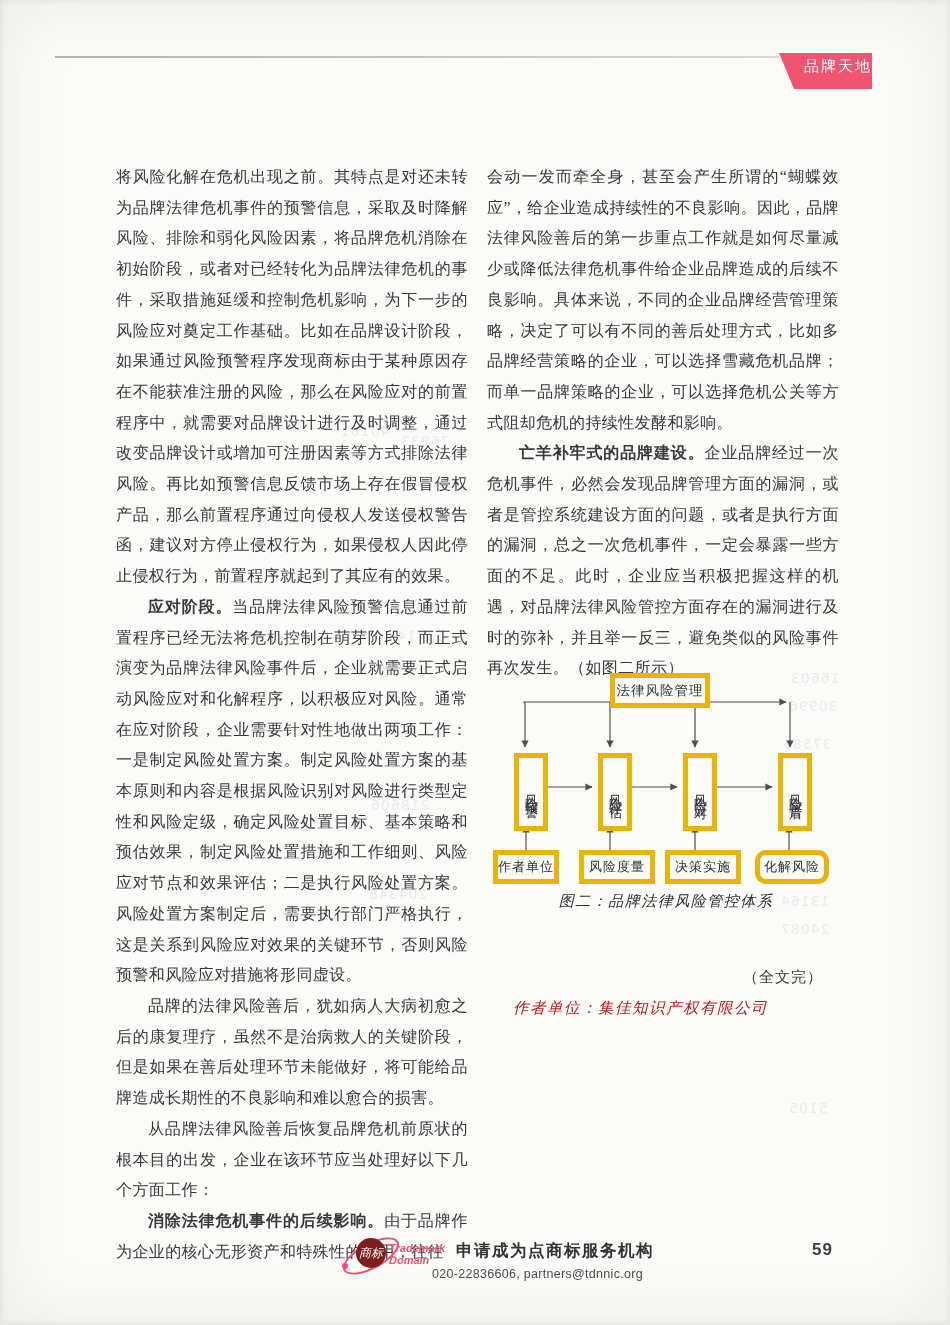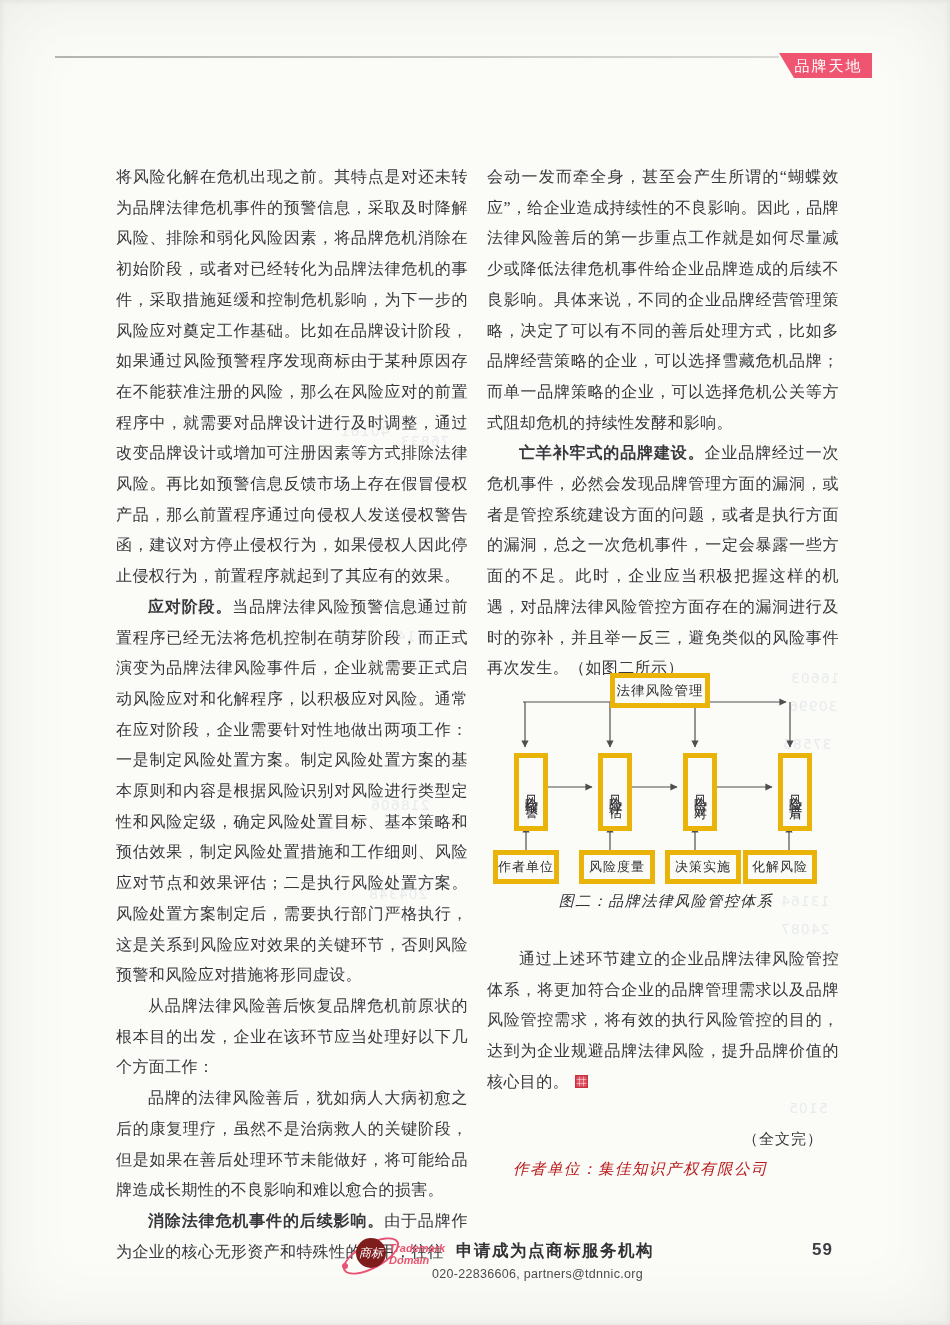--- a/index.html
+++ b/index.html
@@ -5,55 +5,55 @@
   html,body{margin:0;padding:0;background:#d9d9d5;}
   .page{
     position:relative;width:950px;height:1325px;margin:0 auto;
     background:#fbfbf8;overflow:hidden;color:#38383d;
     font-family:"Liberation Serif","DejaVu Serif",serif;
     box-shadow:inset 0 0 70px rgba(90,90,85,.10), inset 0 0 6px rgba(90,90,85,.12);
   }
   
   .top-rule{position:absolute;left:55px;top:56px;width:724px;height:2px;
     background:linear-gradient(to right,#b3b3b1,#d8d8d5);}
-  .badge{position:absolute;left:779px;top:53px;width:93px;height:25px;
+  .badge{position:absolute;left:779px;top:53px;width:93px;height:36px;
     background:#ef5571;clip-path:polygon(0 0,100% 0,100% 100%,15px 100%);
     color:#fff;font-family:"Liberation Sans",sans-serif;font-size:15px;
-    line-height:25px;text-align:center;letter-spacing:2px;padding-left:6px;box-sizing:border-box;}
+    line-height:25px;text-align:right;letter-spacing:2px;padding-left:6px;box-sizing:border-box;}
   
   .col{position:absolute;top:162px;width:352px;font-size:16px;line-height:30.7px;
     text-align:justify;letter-spacing:.4px;}
   .col-left{left:116px;}
   .col-right{left:487px;}
   .para{margin:0;}
   .indent{text-indent:2em;}
   .lead{font-weight:bold;}
   
   .diagram{position:absolute;left:487px;top:666px;width:358px;height:262px;font-size:13px;}
   .diagram svg{position:absolute;left:0;top:0;}
   .d-box{position:absolute;border:5px solid #eab308;background:#fbfbf8;
     display:flex;align-items:center;justify-content:center;color:#2f2f33;}
   .d-top{left:123px;top:7px;width:90px;height:25px;font-size:13.5px;letter-spacing:1px;}
   .d-v{width:24px;height:68px;top:87px;writing-mode:vertical-rl;text-orientation:upright;
     letter-spacing:4px;font-size:13px;}
   .d-v1{left:27px;} .d-v2{left:111px;} .d-v3{left:196px;} .d-v4{left:291px;}
   .d-b{top:184px;height:24px;font-size:13px;letter-spacing:1px;}
   .d-b1{left:6px;width:56px;} .d-b2{left:92px;width:66px;}
-  .d-b3{left:178px;width:66px;} .d-b4{left:256px;width:64px;}
+  .d-b3{left:178px;width:66px;} .d-b4{left:268px;width:64px;border-radius:11px;}
   .d-caption{position:absolute;left:0;top:226px;width:100%;text-align:center;
     font-size:15px;font-style:italic;letter-spacing:1.5px;color:#2e2e33;}
   
   .closing{position:absolute;left:487px;top:944px;width:352px;font-size:16px;
     line-height:30.7px;text-align:justify;letter-spacing:.4px;}
   .seal{display:inline-block;width:13px;height:13px;margin-left:6px;vertical-align:-1px;
     background:#e05463;box-shadow:inset 0 0 0 1.5px #c7323f;
     background-image:linear-gradient(rgba(255,255,255,.45) 1px,transparent 1px),
       linear-gradient(90deg,rgba(255,255,255,.45) 1px,transparent 1px);
     background-size:4px 4px;}
-  .end-mark{text-align:right;padding-right:16px;font-size:15px;margin-top:26px;letter-spacing:1px;}
+  .end-mark{text-align:right;padding-right:16px;font-size:15px;margin-top:18px;letter-spacing:1px;}
   .author-line{padding-left:26px;font-size:15.5px;font-style:italic;
     letter-spacing:1.5px;color:#b91c1c;}
   
   .footer-logo{position:absolute;left:343px;top:1236px;width:90px;height:52px;}
   .logo-orbit{position:absolute;left:-3px;top:7px;width:58px;height:22px;
     border:2px solid #ea5173;border-radius:50%;transform:rotate(-28deg);}
   .logo-circle{position:absolute;left:13px;top:2px;width:30px;height:30px;border-radius:50%;
     background:#7f1d1d;color:#fff;font-size:12px;font-style:italic;line-height:30px;
     text-align:center;letter-spacing:0;}
   .logo-dot{position:absolute;left:-1px;top:27px;width:6px;height:6px;border-radius:50%;background:#ea5173;}
@@ -88,22 +88,22 @@
   <div class="ghost" style="left:780px;top:893px;">13164</div>
   <div class="ghost" style="left:780px;top:921px;">24087</div>
   <div class="ghost" style="left:788px;top:1100px;">5105</div>
 
   <div class="top-rule"></div>
   <div class="badge">品牌天地</div>
 
   <div class="col col-left">
     <p class="para"><span>将风险化解在危机出现之前。其特点是对还未转为品牌法律危机事件的预警信息，采取及时降解风险、排除和弱化风险因素，将品牌危机消除在初始阶段，或者对已经转化为品牌法律危机的事件，采取措施延缓和控制危机影响，为下一步的风险应对奠定工作基础。比如在品牌设计阶段，如果通过风险预警程序发现商标由于某种原因存在不能获准注册的风险，那么在风险应对的前置程序中，就需要对品牌设计进行及时调整，通过改变品牌设计或增加可注册因素等方式排除法律风险。再比如预警信息反馈市场上存在假冒侵权产品，那么前置程序通过向侵权人发送侵权警告函，建议对方停止侵权行为，如果侵权人因此停止侵权行为，前置程序就起到了其应有的效果。</span></p>
     <p class="para indent"><span class="lead">应对阶段。</span><span>当品牌法律风险预警信息通过前置程序已经无法将危机控制在萌芽阶段，而正式演变为品牌法律风险事件后，企业就需要正式启动风险应对和化解程序，以积极应对风险。通常在应对阶段，企业需要针对性地做出两项工作：一是制定风险处置方案。制定风险处置方案的基本原则和内容是根据风险识别对风险进行类型定性和风险定级，确定风险处置目标、基本策略和预估效果，制定风险处置措施和工作细则、风险应对节点和效果评估；二是执行风险处置方案。风险处置方案制定后，需要执行部门严格执行，这是关系到风险应对效果的关键环节，否则风险预警和风险应对措施将形同虚设。</span></p>
+    <p class="para indent"><span>品牌的法律风险善后，犹如病人大病初愈之后的康复理疗，虽然不是治病救人的关键阶段，但是如果在善后处理环节未能做好，将可能给品牌造成长期性的不良影响和难以愈合的损害。</span></p>
     <p class="para indent"><span>从品牌法律风险善后恢复品牌危机前原状的根本目的出发，企业在该环节应当处理好以下几个方面工作：</span></p>
-    <p class="para indent"><span>品牌的法律风险善后，犹如病人大病初愈之后的康复理疗，虽然不是治病救人的关键阶段，但是如果在善后处理环节未能做好，将可能给品牌造成长期性的不良影响和难以愈合的损害。</span></p>
     <p class="para indent"><span class="lead">消除法律危机事件的后续影响。</span><span>由于品牌作为企业的核心无形资产和特殊性的作用，往往</span></p>
   </div>
 
   <div class="col col-right">
     <p class="para"><span>会动一发而牵全身，甚至会产生所谓的“蝴蝶效应”，给企业造成持续性的不良影响。因此，品牌法律风险善后的第一步重点工作就是如何尽量减少或降低法律危机事件给企业品牌造成的后续不良影响。具体来说，不同的企业品牌经营管理策略，决定了可以有不同的善后处理方式，比如多品牌经营策略的企业，可以选择雪藏危机品牌；而单一品牌策略的企业，可以选择危机公关等方式阻却危机的持续性发酵和影响。</span></p>
     <p class="para indent"><span class="lead">亡羊补牢式的品牌建设。</span><span>企业品牌经过一次危机事件，必然会发现品牌管理方面的漏洞，或者是管控系统建设方面的问题，或者是执行方面的漏洞，总之一次危机事件，一定会暴露一些方面的不足。此时，企业应当积极把握这样的机遇，对品牌法律风险管控方面存在的漏洞进行及时的弥补，并且举一反三，避免类似的风险事件再次发生。（如图二所示）</span></p>
   </div>
 
   <div class="diagram">
     <svg width="358" height="262" viewBox="0 0 358 262">
@@ -134,21 +134,20 @@
     <div class="d-box d-v d-v3">风险应对</div>
     <div class="d-box d-v d-v4">风险善后</div>
     <div class="d-box d-b d-b1">作者单位</div>
     <div class="d-box d-b d-b2">风险度量</div>
     <div class="d-box d-b d-b3">决策实施</div>
     <div class="d-box d-b d-b4">化解风险</div>
     <div class="d-caption">图二：品牌法律风险管控体系</div>
   </div>
 
   <div class="closing">
-    <p class="para indent"><span>通过上述环节建立的企业品牌法律风险管控体系，将更加符合企业的品牌管理需求以及品牌风险管控需求，将有效的执行风险管控的目的，达到为企业规避品牌法律风险，提升品牌价值的核心目的。</span><span class="seal"></span></p>
     <div class="end-mark">（全文完）</div>
     <div class="author-line">作者单位：集佳知识产权有限公司</div>
   </div>
 
   <div class="footer-logo">
     <div class="logo-orbit"></div>
     <div class="logo-circle">商标</div>
     <div class="logo-dot"></div>
     <div class="logo-en">
       <div>Trademark</div>

